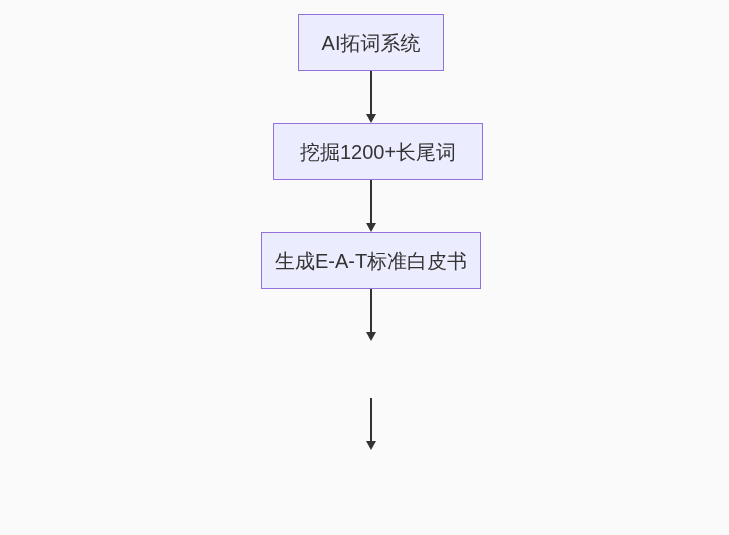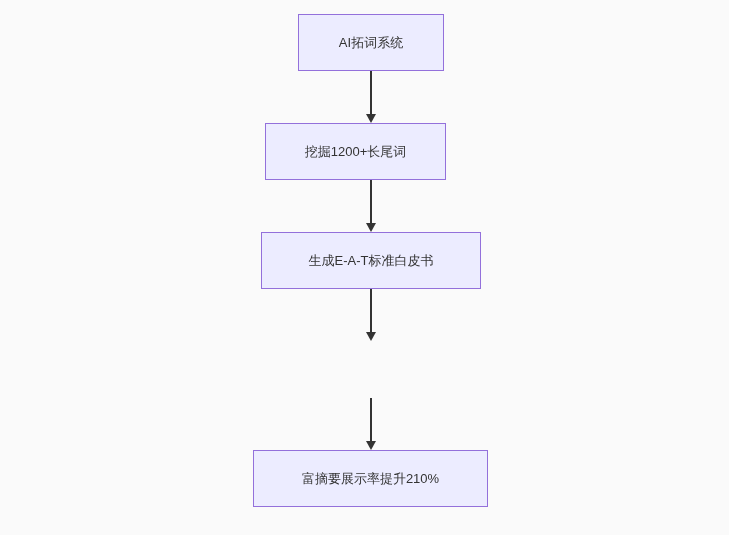--- a/index.html
+++ b/index.html
@@ -23,27 +23,27 @@
   .node {
     position: absolute;
     height: 57px;
     background: var(--fill);
     border: 1.5px solid var(--stroke);
     display: flex;
     align-items: center;
     justify-content: center;
   }
   .node-label {
-    font-size: 13px;
+    font-size: 20px;
     color: var(--text);
     white-space: nowrap;
     line-height: 1;
   }
   .n1 { left: 298px; top: 14px;  width: 146px; }
-  .n2 { left: 265px; top: 123px; width: 181px; }
+  .n2 { left: 273px; top: 123px; width: 210px; }
   .n3 { left: 261px; top: 232px; width: 220px; text-align: right; }
   .n4 { left: 264px; top: 341px; width: 213px; }
   .n5 { left: 253px; top: 450px; width: 235px; }
   .arrow {
     position: absolute;
     left: 363px;
     width: 15px;
     display: flex;
     flex-direction: column;
     align-items: center;
@@ -95,17 +95,14 @@
     <div class="shaft"></div>
     <div class="head"></div>
   </div>
 
 
   <div class="arrow a4">
     <div class="shaft"></div>
     <div class="head"></div>
   </div>
 
-  <div class="node n5">
-    <span class="node-label">富摘要展示率提升210%</span>
-  </div>
 
 </div>
 
 </body></html>

